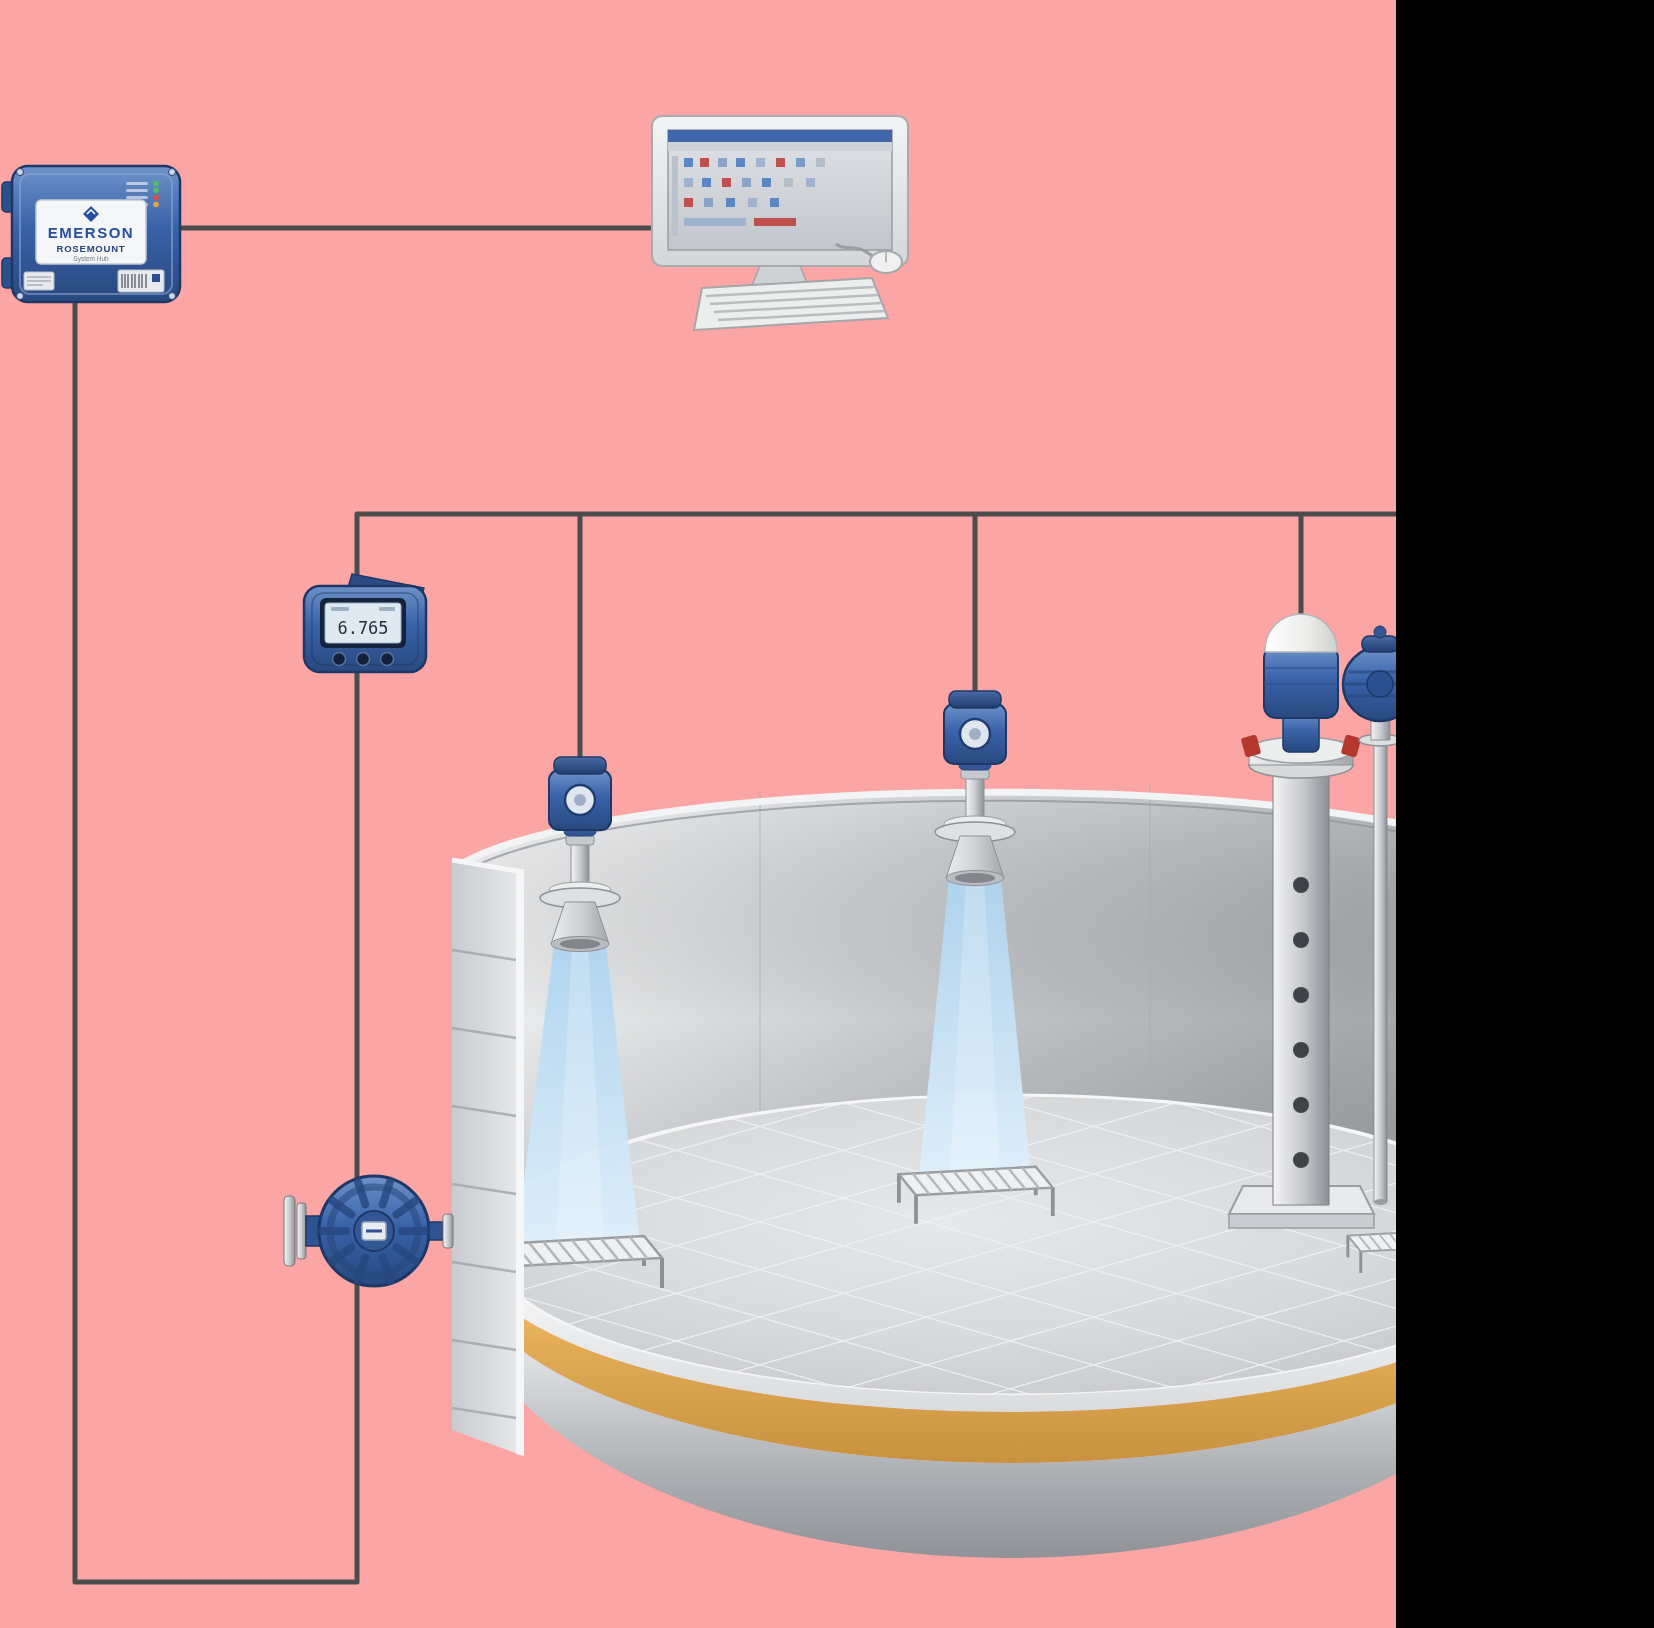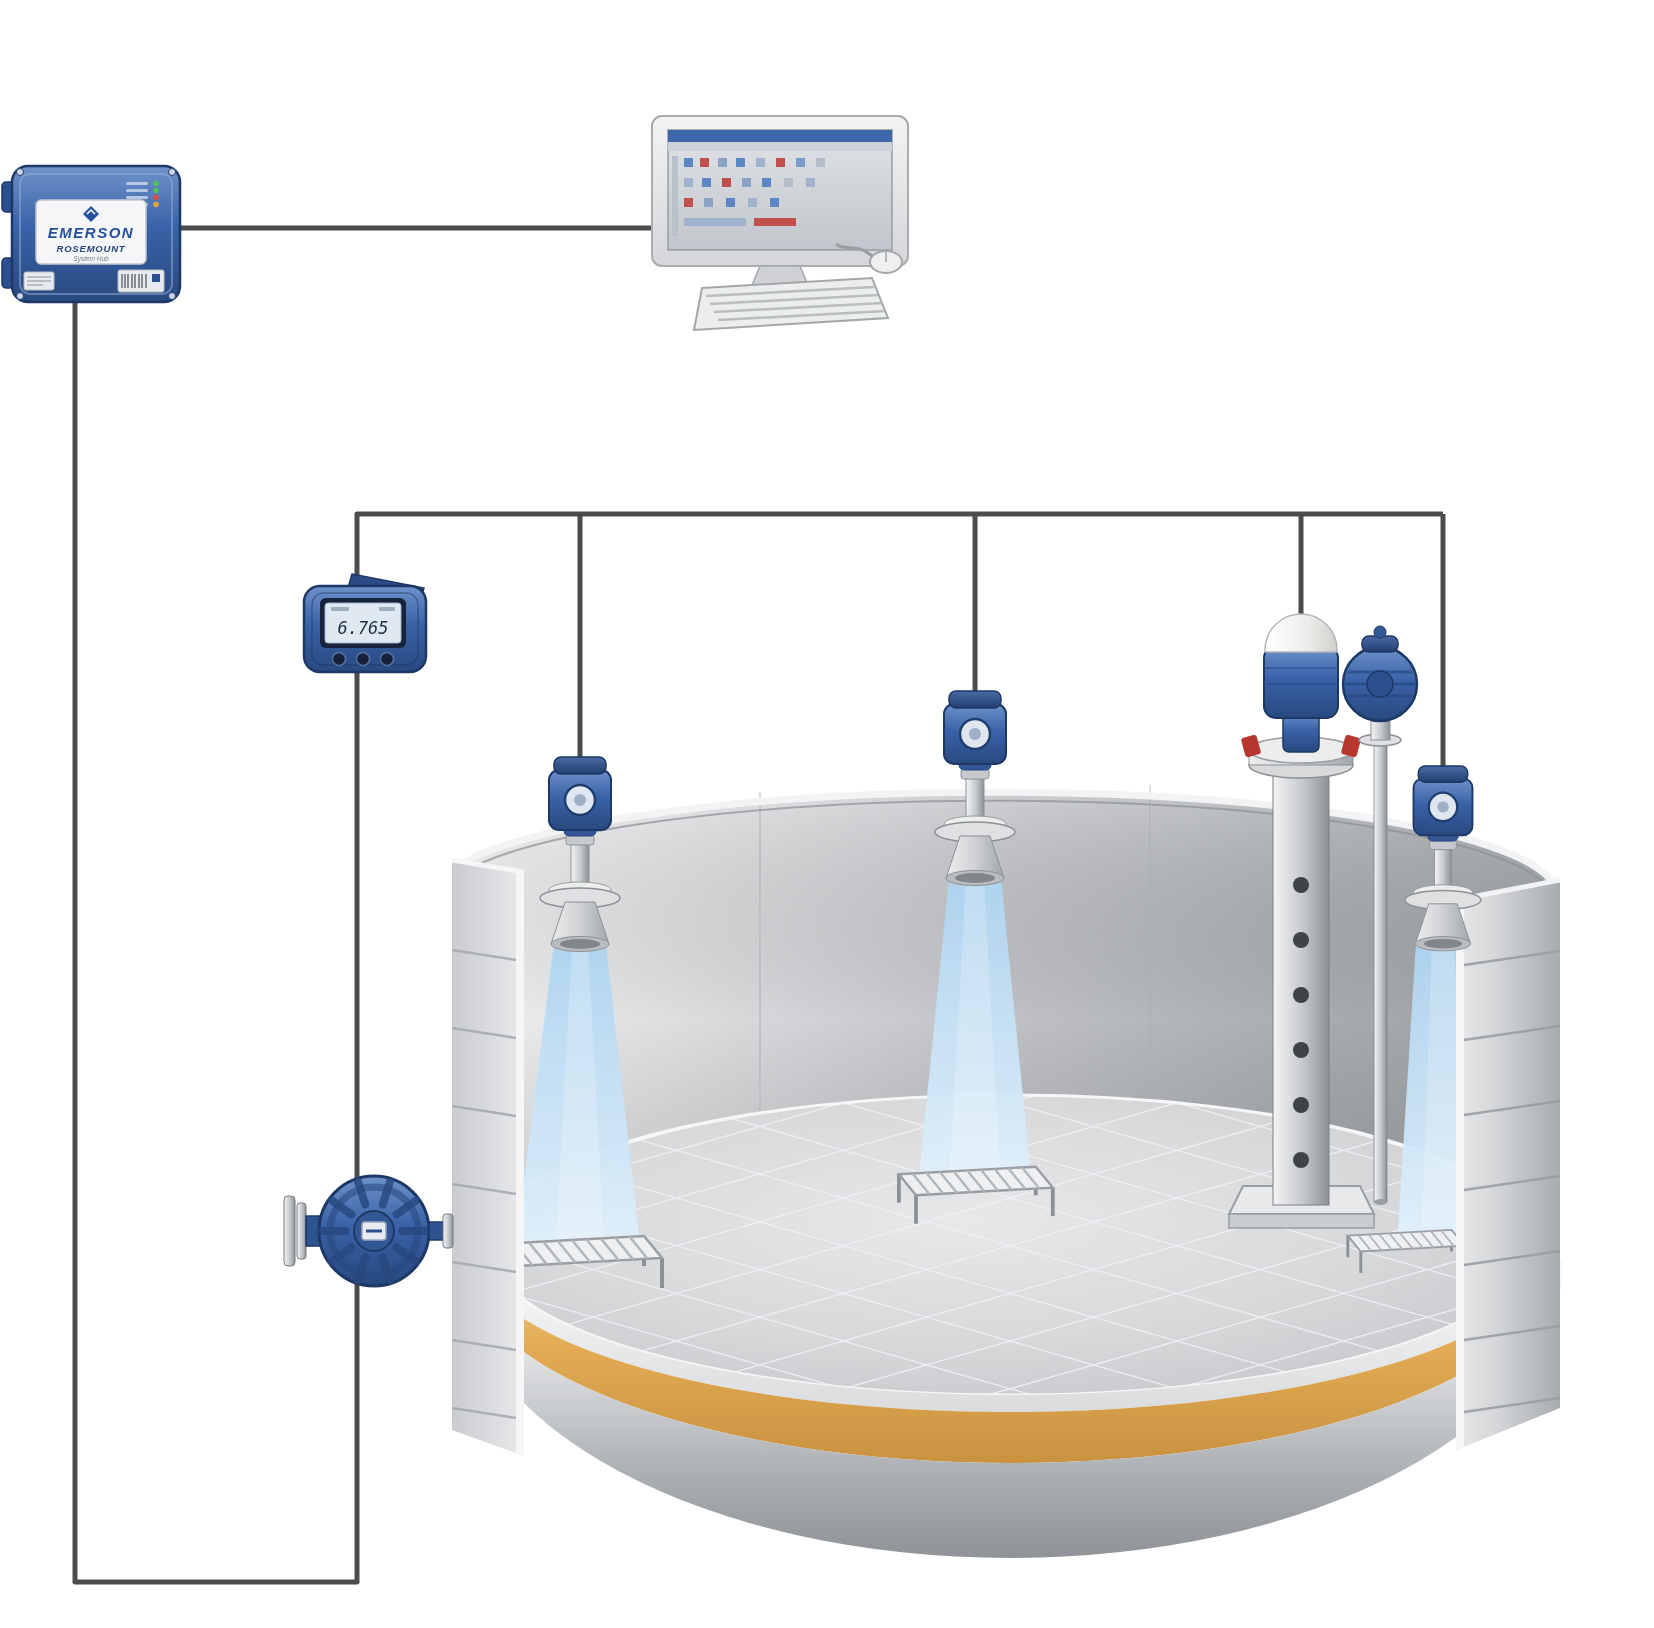--- a/index.html
+++ b/index.html
@@ -1,16 +1,16 @@
 <!DOCTYPE html>
 <html><head>
 <meta charset="utf-8">
 <style>
   html,body{margin:0;padding:0;background:#000;}
-  .scene{position:relative;width:1654px;height:1628px;background:#ffffff;overflow:hidden;font-style:italic;}
+  .scene{position:relative;width:1396px;height:1628px;background:#fca5a5;overflow:hidden;}
   svg{display:block;font-family:"Liberation Sans",sans-serif;}
   text{user-select:none;}
 </style>
 </head>
 <body>
 
 <div class="scene">
 <svg width="1654" height="1628" viewBox="0 0 1654 1628">
   <defs>
     <linearGradient id="gBody" x1="0" y1="0" x2="0" y2="1">

